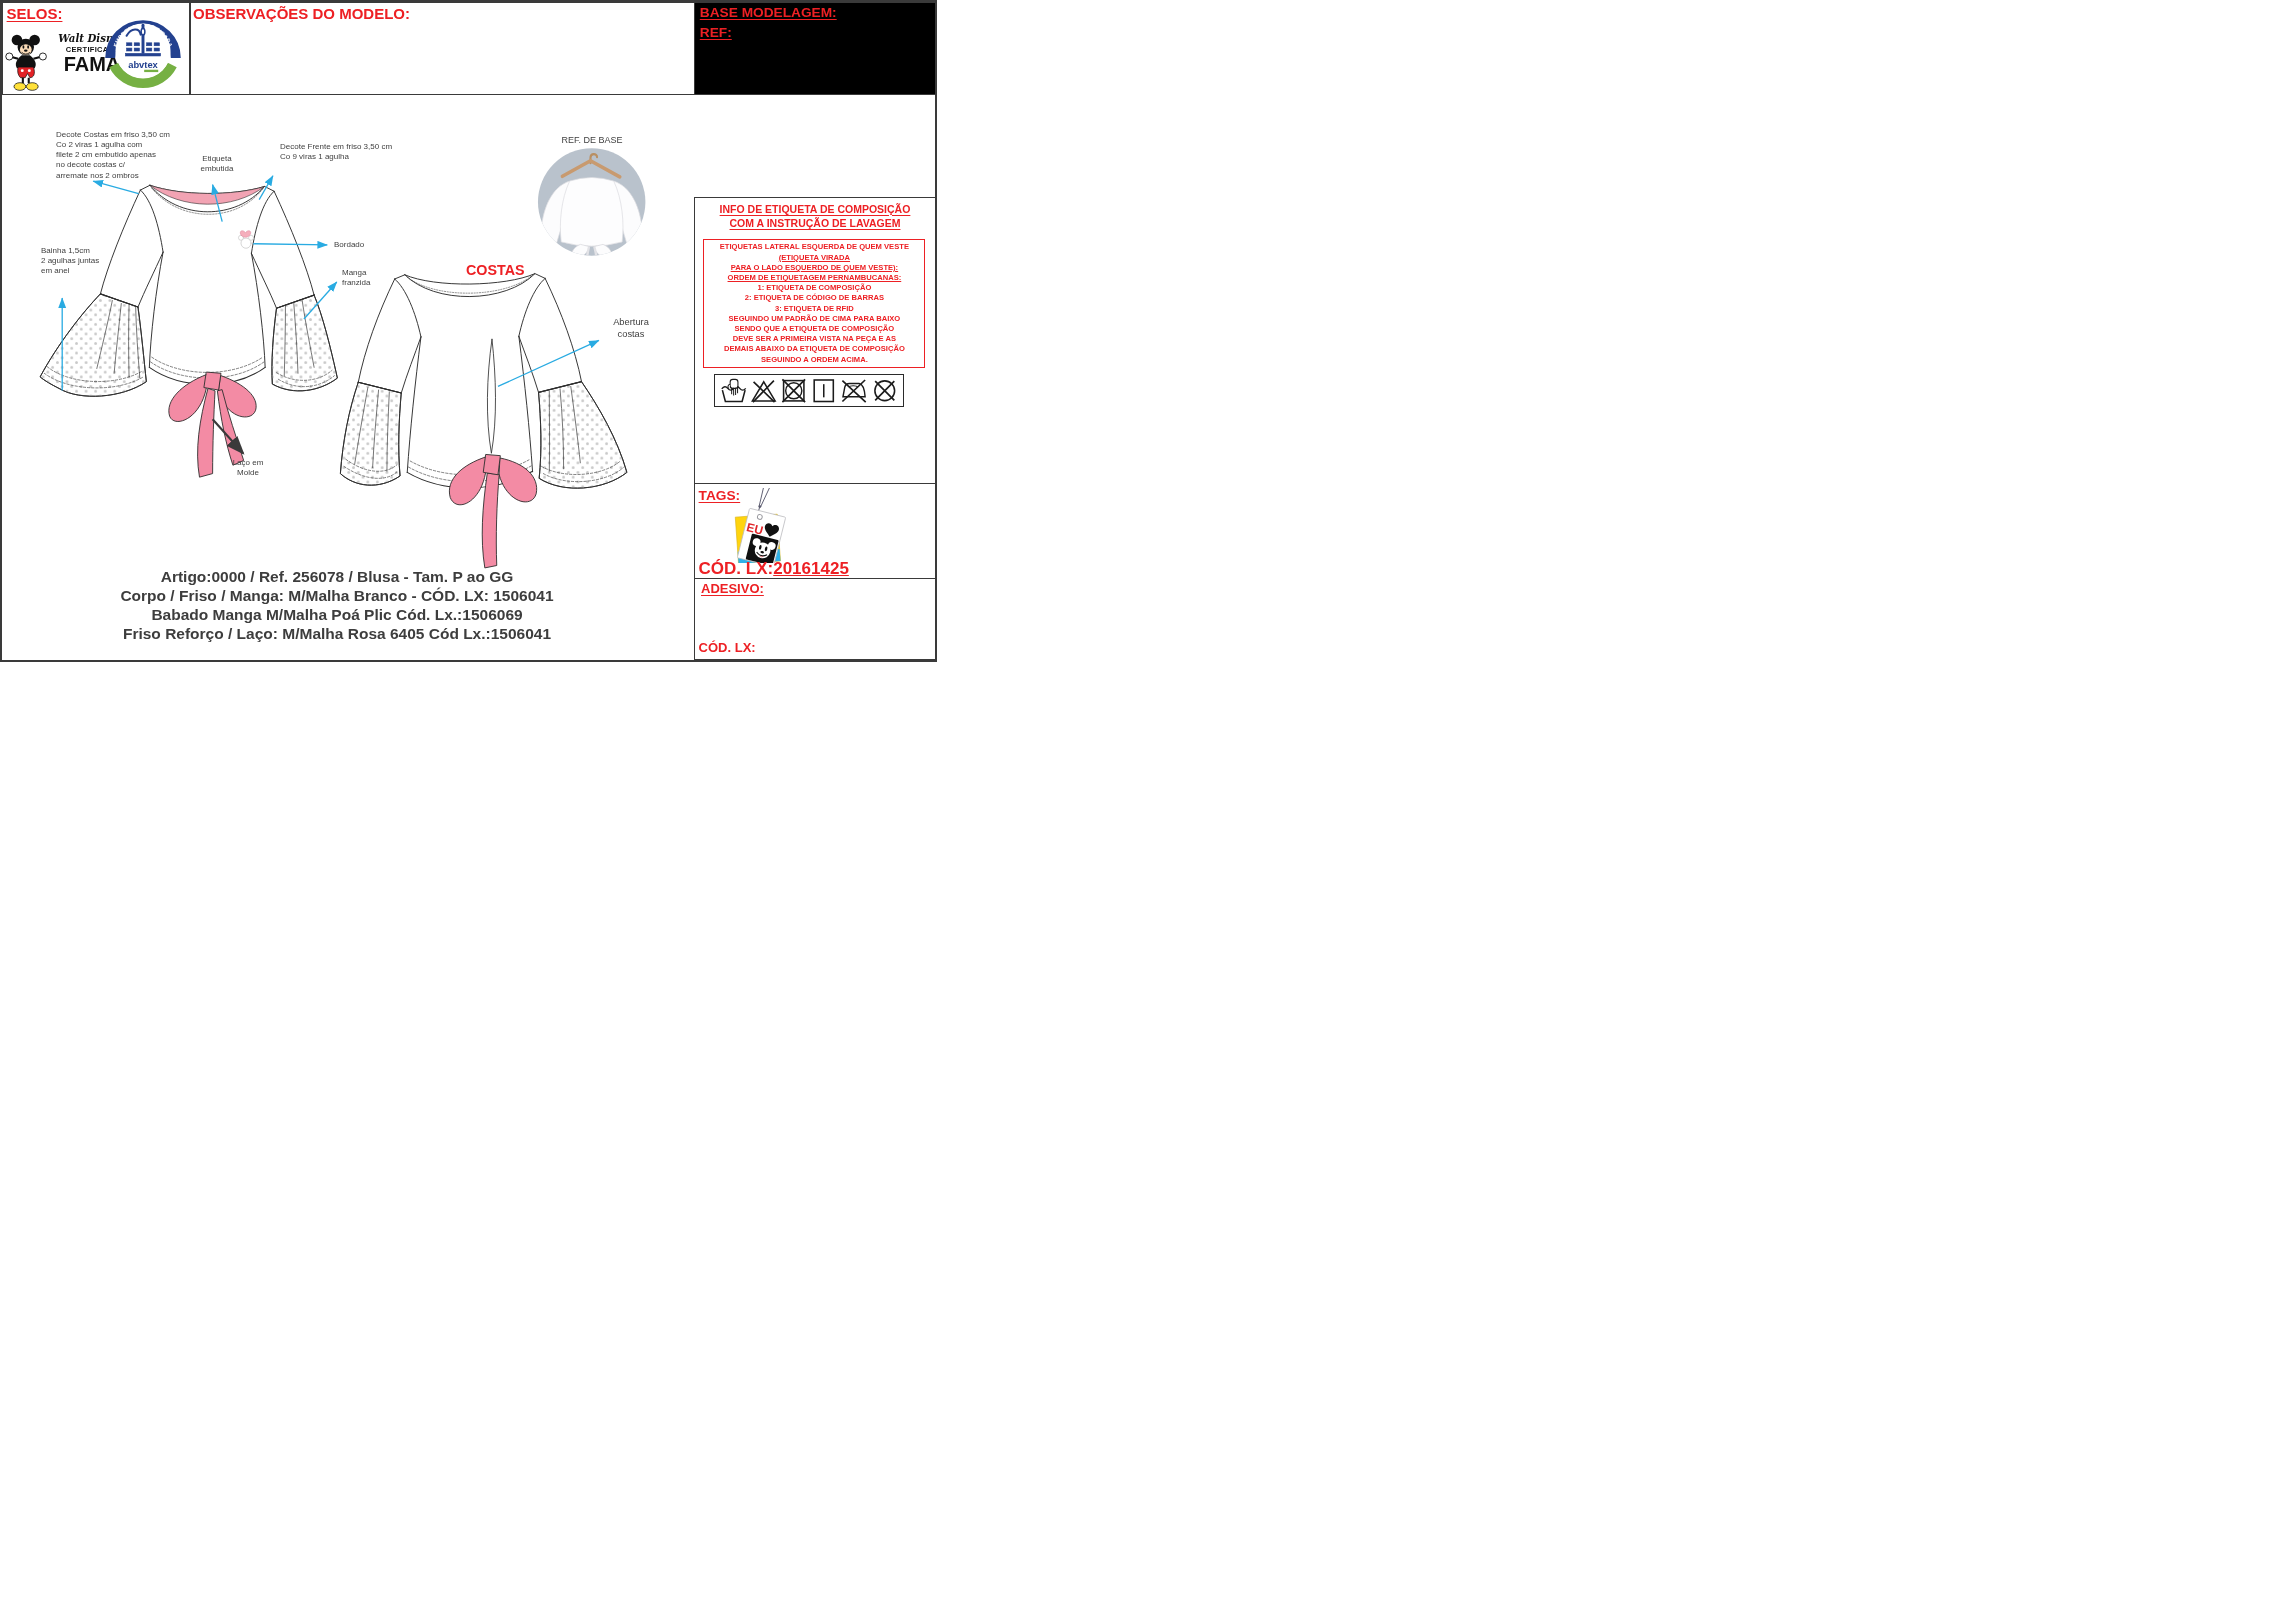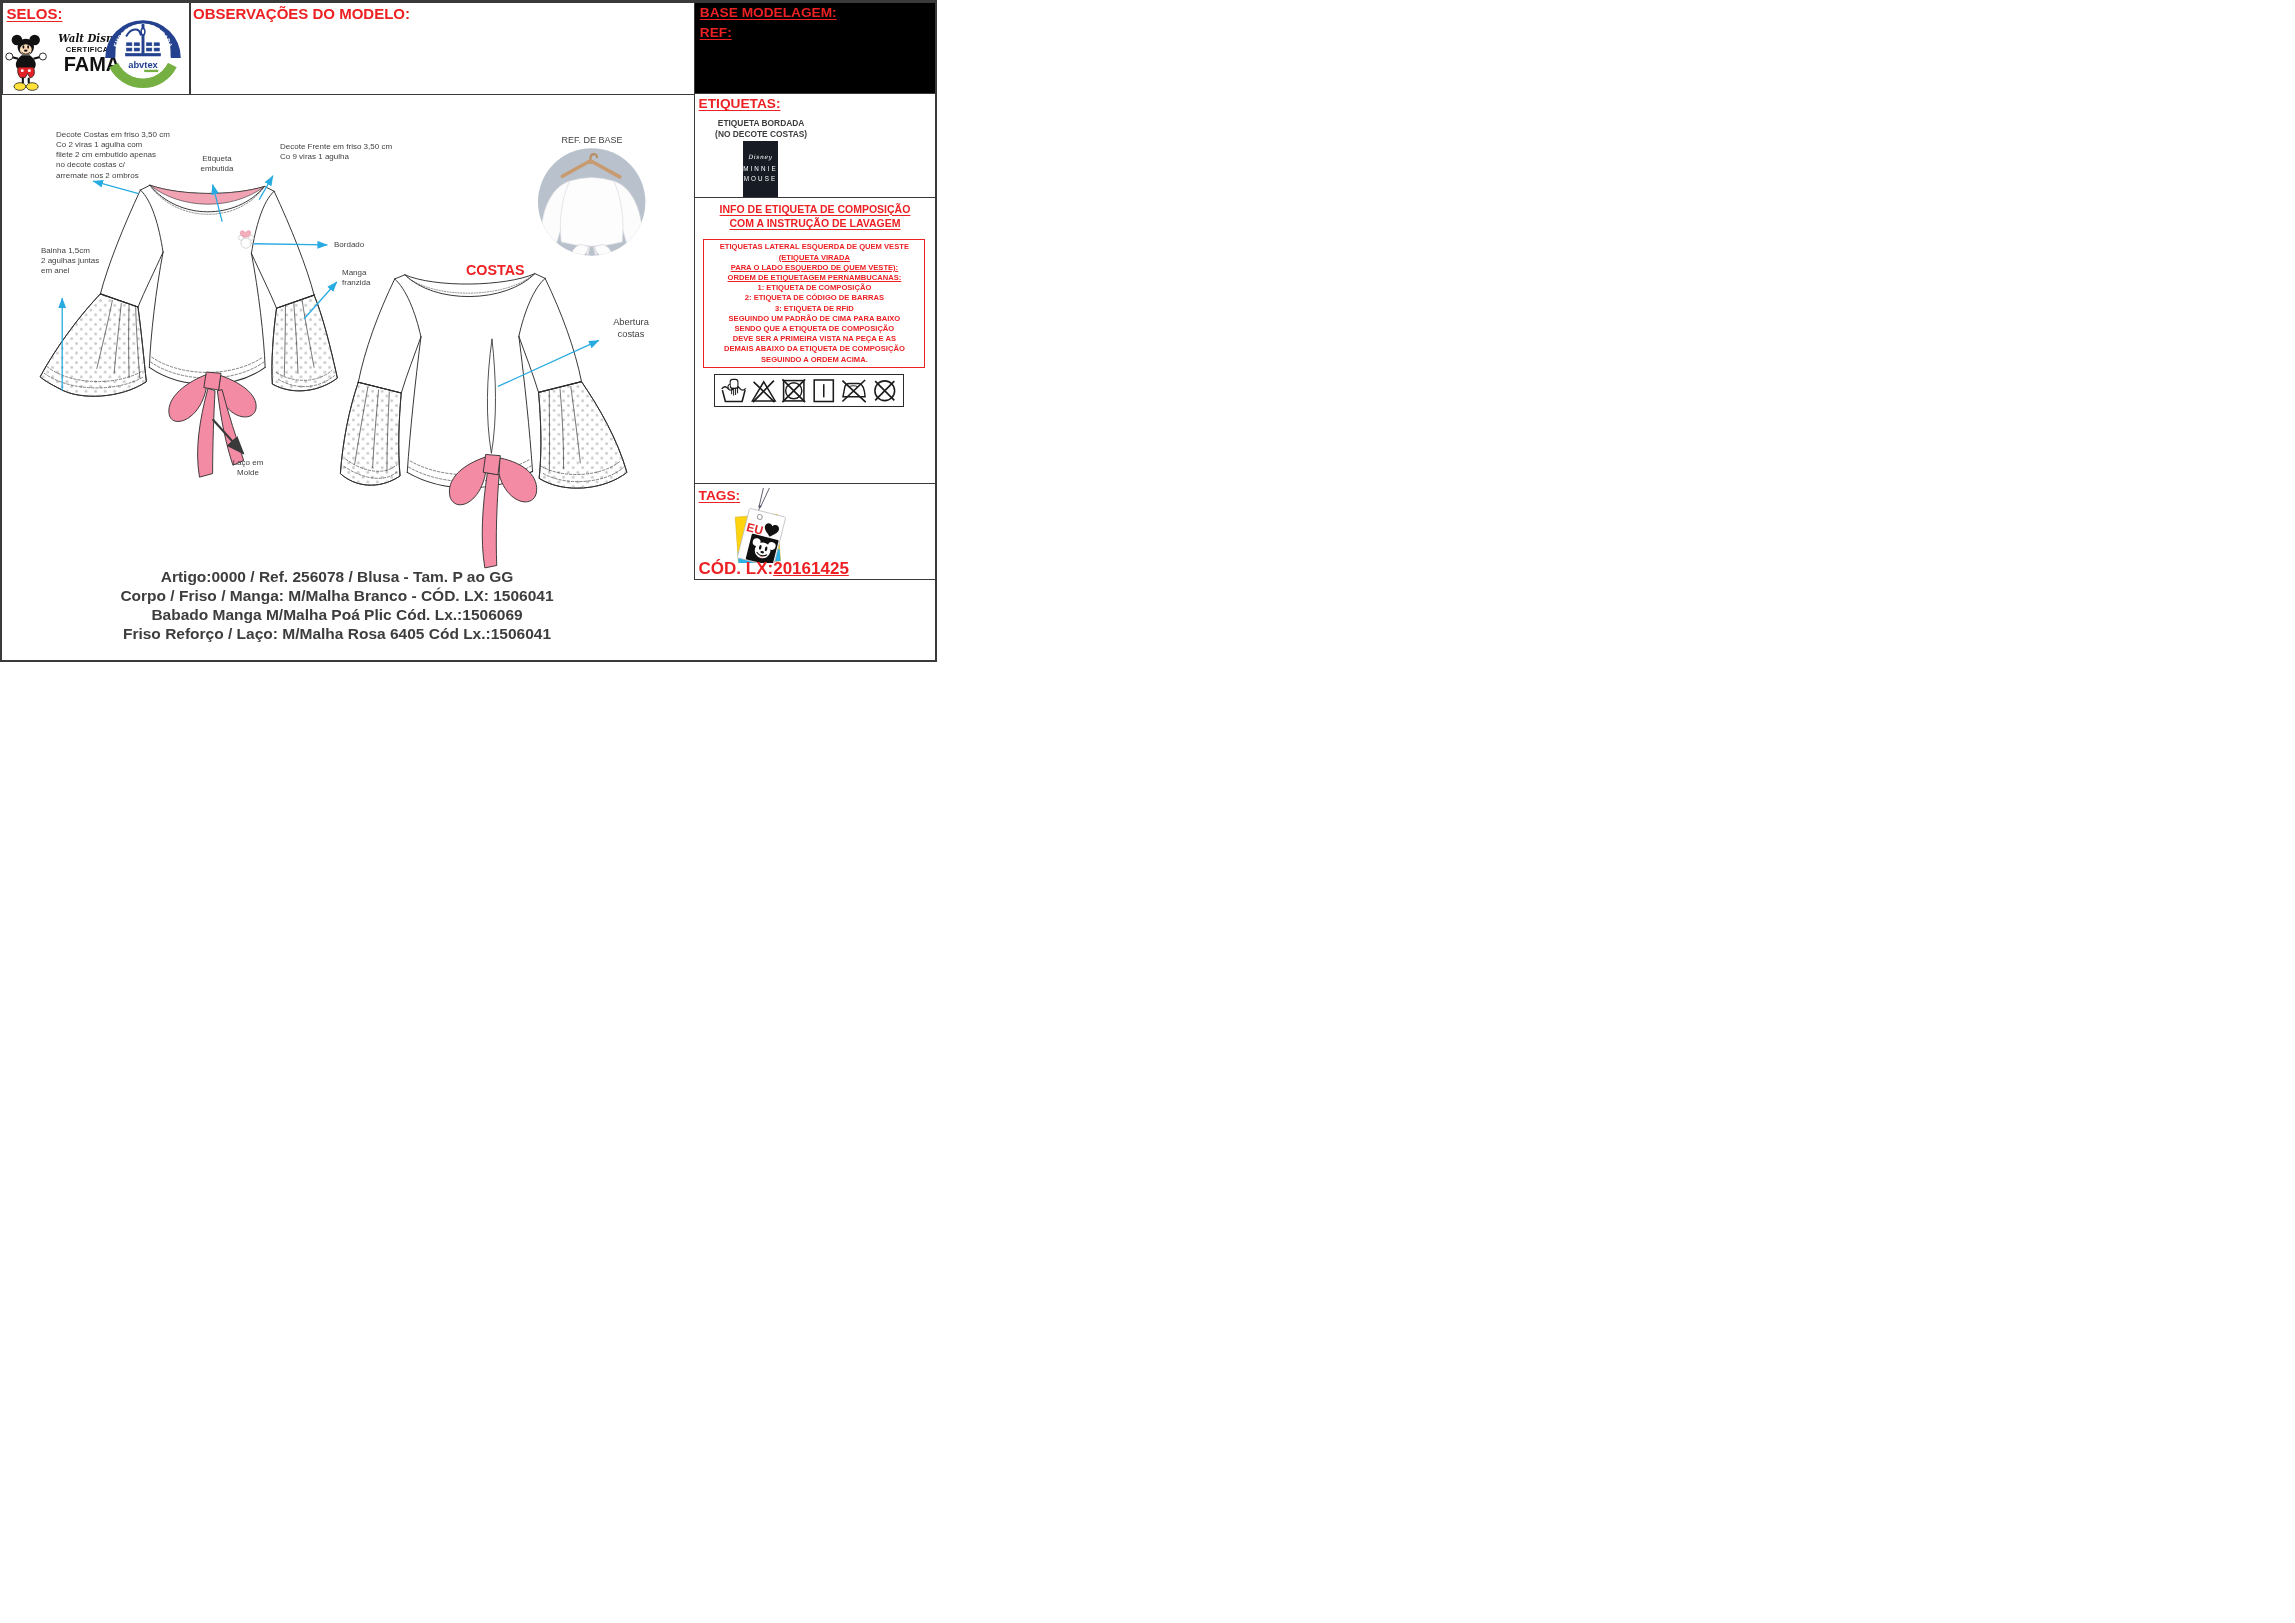--- a/index.html
+++ b/index.html
@@ -276,30 +276,20 @@
 
   <div class="box" style="left:187px;top:0;width:507px;height:93px;z-index:6;">
     <span class="redhead" style="position:absolute;left:3px;top:1.8px;font-size:15px;text-decoration:none;">OBSERVAÇÕES DO MODELO:</span>
   </div>
 
   <div class="box" style="left:692px;top:0;width:242px;height:93px;z-index:6;background:#000000;">
     <div class="redhead" style="position:absolute;left:4.8px;top:2.4px;font-size:13.7px;">BASE MODELAGEM:</div>
     <div class="redhead" style="position:absolute;left:4.8px;top:21.5px;font-size:13.7px;">REF:</div>
   </div>
 
-  <div class="box colbox" style="top:91px;height:106px;z-index:6;background:#fff;">
-    <span class="redhead" style="position:absolute;left:3.6px;top:2.4px;font-size:13.7px;">ETIQUETAS:</span>
-    <div class="pre" style="position:absolute;left:3.6px;top:24px;width:125px;text-align:center;font-size:8.4px;font-weight:bold;color:#3d3d3d;line-height:1.3;">ETIQUETA BORDADA
-(NO DECOTE COSTAS)</div>
-    <div class="minnie-label" style="left:48px;top:47px;width:35px;height:56px;">
-      <div class="brand" style="margin-top:12px;">Disney</div>
-      <div class="nm" style="margin-top:4.8px;">MINNIE</div>
-      <div class="nm" style="margin-top:3px;">MOUSE</div>
-    </div>
-  </div>
 
   <div class="box colbox" style="top:195px;height:287px;z-index:6;background:#fff;">
     <div class="redhead pre" style="position:absolute;left:0;top:3.6px;width:100%;text-align:center;font-size:10.5px;line-height:1.35;">INFO DE ETIQUETA DE COMPOSIÇÃO
 COM A INSTRUÇÃO DE LAVAGEM</div>
     <div class="redboxtxt" style="position:absolute;left:8.4px;top:41px;width:222px;height:129px;border:1.8px solid #ed2024;box-sizing:border-box;padding:2.4px 1.2px;">
       <div class="nu">ETIQUETAS LATERAL ESQUERDA DE QUEM VESTE</div>
       <div class="u">(ETIQUETA VIRADA</div>
       <div class="u">PARA O LADO ESQUERDO DE QUEM VESTE):</div>
       <div class="u">ORDEM DE ETIQUETAGEM PERNAMBUCANAS:</div>
       <div>1: ETIQUETA DE COMPOSIÇÃO</div>
@@ -371,15 +361,19 @@
           <path d="M57,108 Q66,116 75,108" fill="none" stroke="#101010" stroke-width="1.8"></path>
           <path d="M62,112 Q66,117 70,112 L66,114 Z" fill="#d22222"></path>
         </g>
       </g>
     </svg>
     <div style="position:absolute;left:3.6px;top:75px;font-size:17px;font-weight:bold;color:#ed2024;">
       <span>CÓD. LX:</span><span style="text-decoration:underline;">20161425</span>
     </div>
   </div>
 
+  <div class="box colbox" style="top:576px;height:82px;z-index:6;background:#fff;">
+    <span class="redhead" style="position:absolute;left:6px;top:2.4px;font-size:13px;">ADESIVO:</span>
+    <span style="position:absolute;left:3.6px;bottom:3.6px;font-size:13px;font-weight:bold;color:#ed2024;">CÓD. LX:</span>
+  </div>
 
 </div>
 
 
 </body></html>

